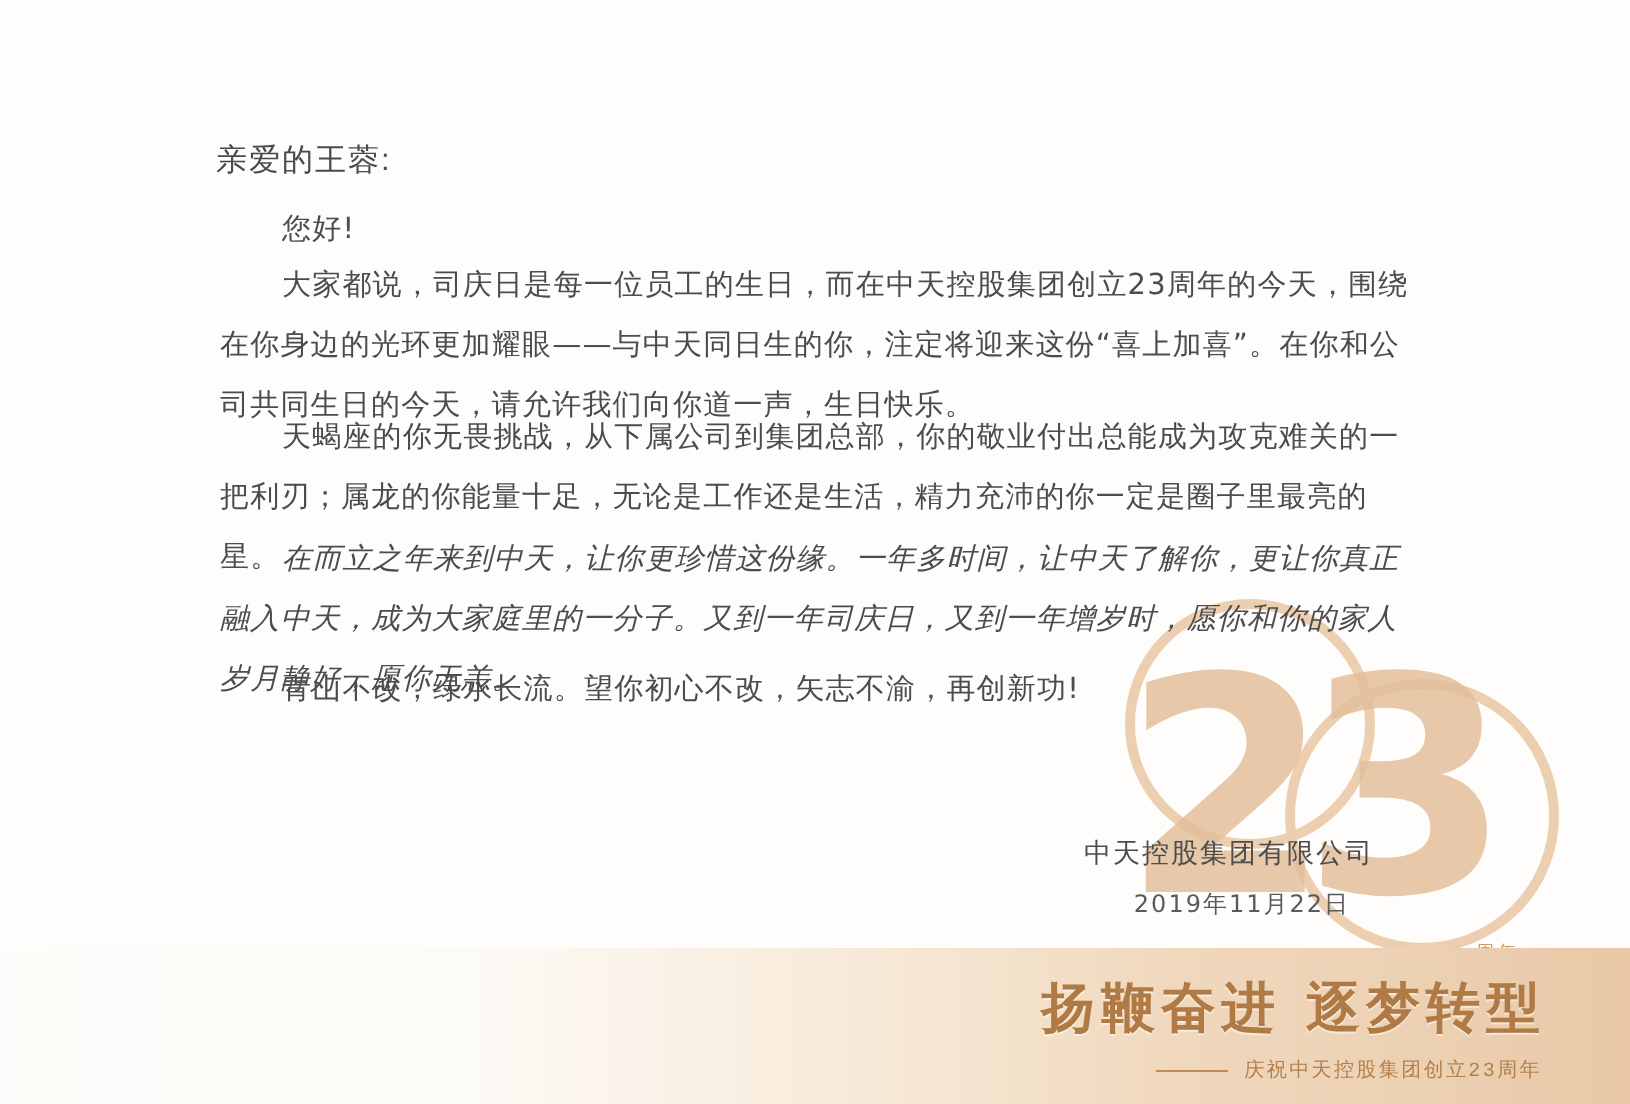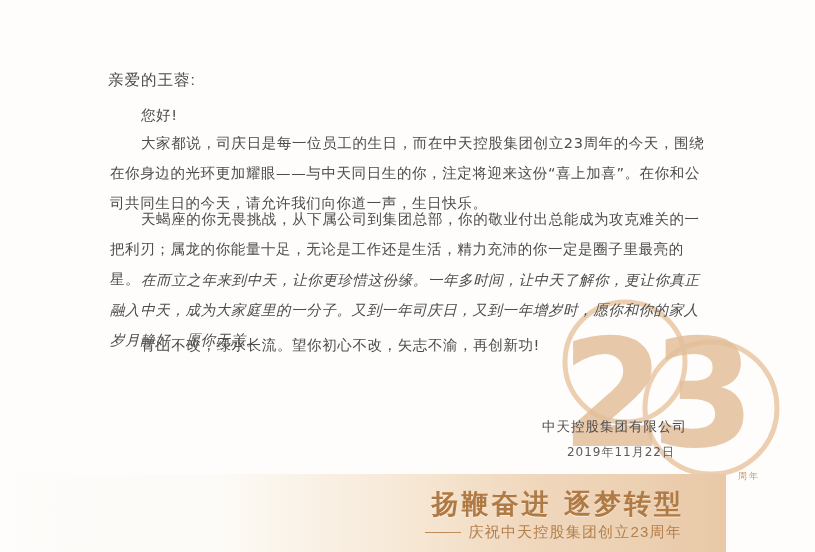--- a/index.html
+++ b/index.html
@@ -91,23 +91,23 @@
     top: 444px;
     font-size: 12px;
     color: #5a5a5a;
     font-family: "DejaVu Sans", sans-serif;
     letter-spacing: 1px;
     text-align: center;
   }
   
   .bottom-band {
     position: absolute;
-    left: 16px;
+    left: 0;
     bottom: 0;
-    width: 710px;
+    width: 815px;
     height: 78px;
     background: linear-gradient(to right, #fdfcfa 0%, #fdfbf7 28%, #f6e7d4 56%, #f0d8bd 72%, #ecd0b2 88%, #e8c8a6 100%);
   }
   .slogan {
     position: absolute;
     right: 42px;
     bottom: 30px;
     font-size: 27px;
     font-weight: bold;
     color: #b07a44;
@@ -122,23 +122,23 @@
     display: flex;
     align-items: center;
     gap: 8px;
   }
   .rule {
     width: 36px;
     height: 1px;
     background: #c08b57;
   }
   .sub-slogan {
-    font-size: 15px;
+    font-size: 10px;
     color: #b37f4b;
-    font-family: Liberation Sans, sans-serif;
+    font-family: Liberation Mono, monospace;
     letter-spacing: 1.2px;
   }
 </style>
 </head>
 <body>
 
 <div class="page">
 
   <div class="logo-23">
     <svg width="260" height="190" viewBox="0 0 260 190" xmlns="http://www.w3.org/2000/svg">

